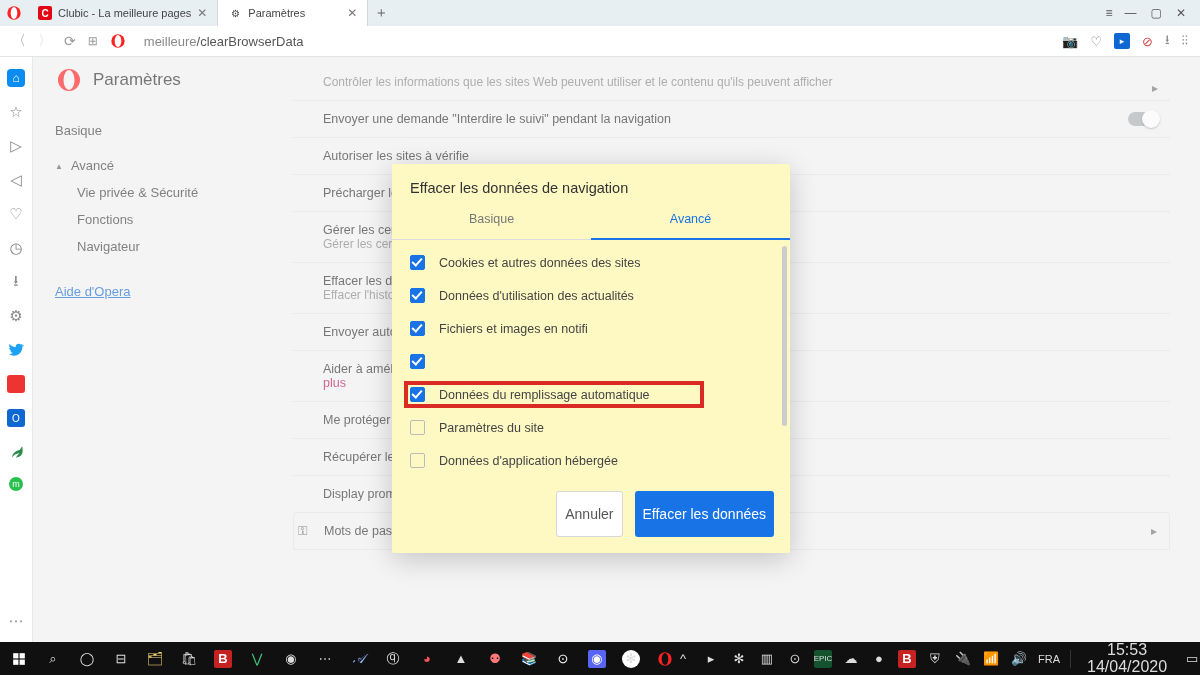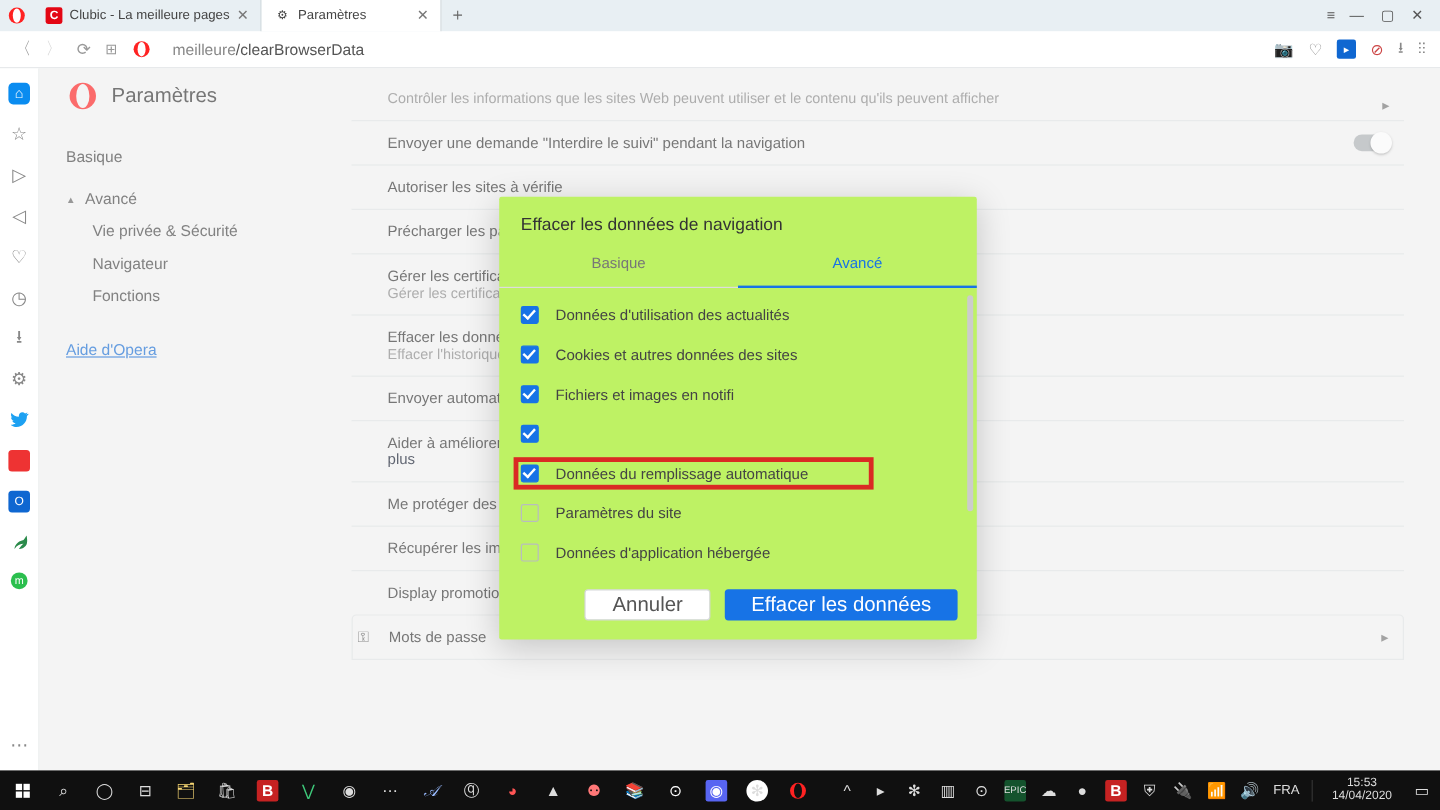--- a/index.html
+++ b/index.html
@@ -65,47 +65,47 @@
   .row .sub { color: #888; font-size: 12px; margin-top: 2px; }
   .row .chev { position: absolute; right: 12px; top: 50%; transform: translateY(-50%); color: #777; font-size: 12px; }
   .row .toggle { position: absolute; right: 12px; top: 50%; transform: translateY(-50%); width: 30px; height: 14px; background: #aeb3b6; border-radius: 8px; }
   .row .toggle::after { content:""; position:absolute; right:-2px; top:-2px; width:18px; height:18px; background:#fff; border-radius:50%; box-shadow:0 1px 2px rgba(0,0,0,.3); }
   .sect-title { font-size: 15px; color: #333; padding: 26px 0 10px 30px; font-weight: 600; }
   .row.key { }
   .row.key .kico { position:absolute; left: 4px; }
 
   
   .overlay { position: absolute; inset: 0; z-index: 20; }
-  .dialog { position: absolute; left: 416px; top: 164px; width: 398px; background: #bef264; box-shadow: 0 6px 28px rgba(0,0,0,.2); border-radius: 2px; }
+  .dialog { position: absolute; left: 392px; top: 164px; width: 398px; background: #fef9c3; box-shadow: 0 6px 28px rgba(0,0,0,.2); border-radius: 2px; }
   .dialog-title { padding: 16px 18px 10px; font-size: 14.5px; color: #333; }
   .dlg-tabs { display: flex; height: 34px; }
   .dlg-tab { flex: 1; text-align: center; font-size: 12.5px; color: #777; padding-top: 6px; cursor: pointer; border-bottom: 1px solid #ddd; }
   .dlg-tab.active { color: #1773e6; border-bottom: 2px solid #1773e6; font-weight: 500; }
   .dlg-body { padding: 6px 0 2px; position: relative; }
   .dlg-scroll { position:absolute; right:3px; top:6px; bottom:60px; width:5px; background:#ccc; border-radius:3px; height: 180px;}
   .opt { display: flex; align-items: center; gap: 14px; padding: 9px 18px; font-size: 12.5px; color: #444; }
   .chk { width: 15px; height: 15px; border: 1.4px solid #1773e6; border-radius: 2px; position: relative; display:inline-block; }
   .chk.on { background: #1773e6; }
   .chk.on::after { content:""; position:absolute; left:3px; top:0px; width:4px; height:8px; border:2px solid #fff; border-top:none; border-left:none; transform: rotate(42deg); }
   .chk.off { border-color: #b8bcbf; }
   .opt.highlight { position: relative; }
   .opt.highlight::before { content:""; position:absolute; left:12px; right: calc(100% - 312px); top:3px; bottom:3px; border: 4px solid #da2a24; }
   .opt .lbl { position:relative; z-index:1; }
   .opt .chk { position:relative; z-index:1; }
   .dlg-foot { display: flex; justify-content: flex-end; gap: 12px; padding: 12px 16px 16px; }
-  .btn { height: 26px; padding: 0 22px; font-size: 17px; border-radius: 3px; cursor: pointer; display: inline-flex; align-items: center; }
+  .btn { height: 46px; padding: 0 8px; font-size: 14px; border-radius: 3px; cursor: pointer; display: inline-flex; align-items: center; }
   .btn.sec { background: #fff; border: 1px solid #d5d8d9; color: #555; }
   .btn.pri { background: #1773e6; color: #fff; border: none; }
 
   
   .taskbar { position: absolute; left: 0; right: 0; bottom: 0; height: 33px; background: #101010; display: flex; align-items: center; color: #ddd; font-size: 11px; }
   .taskbar .tb-left { display: flex; align-items: center; gap: 16px; padding-left: 10px; }
   .taskbar .tb-ico { width: 18px; height: 18px; display:inline-flex; align-items:center; justify-content:center; font-size:13px; }
   .taskbar .tb-right { margin-left: auto; display: flex; align-items: center; gap: 10px; padding-right: 6px; }
-  .taskbar .clock { text-align: center; line-height: 1.05; font-size: 10px; padding: 0 6px; }
+  .taskbar .clock { text-align: center; line-height: 1.05; font-size: 16px; padding: 0 6px; }
   .taskbar .sep { width: 1px; height: 18px; background:#333; }
 
   .box-tray { width:16px; height:16px; display:inline-flex; align-items:center; justify-content:center; border-radius:2px; font-size:10px;}
   .bg-red { background:#c62222; color:#fff; font-weight:bold;}
   .bg-discord { background:#5865f2; color:#fff;}
   .bg-steam { color:#fff; }
   .bg-slack { background:#fff; border-radius:50%;}
   svg { display:block; }
 </style>
 </head>
@@ -197,22 +197,22 @@
     </span>
     <span class="title">Paramètres</span>
   </div>
 
   <div class="side-nav">
     <div class="item bold">Basique</div>
     <div style="height:8px"></div>
     <div class="item expand">Avancé</div>
     <div class="sub">
       <div class="item">Vie privée &amp; Sécurité</div>
+      <div class="item">Fonctions</div>
       <div class="item">Navigateur</div>
-      <div class="item">Fonctions</div>
     </div>
     <div class="spacer2"></div>
     <div class="item link">Aide d'Opera</div>
   </div>
 
   <div class="settings-list">
     <div class="row first">
       <span class="sub">Contrôler les informations que les sites Web peuvent utiliser et le contenu qu'ils peuvent afficher</span>
       <span class="chev">▸</span>
     </div>
@@ -231,21 +231,21 @@
       <span class="sub">Gérer les certifications et p</span>
     </div>
     <div class="row">
       <span class="cap" style="font-weight:500;color:#333">Effacer les données de na</span>
       <span class="sub">Effacer l'historique, les coo</span>
     </div>
     <div class="row">
       <span class="cap">Envoyer automatiquement</span>
     </div>
     <div class="row">
-      <span class="cap"><span>Aider à améliorer Opera e</span><br><span style="color:#0f172a;">plus</span></span>
+      <span class="cap"><span>Aider à améliorer Opera e</span><br><span style="color:#be185d;">plus</span></span>
     </div>
     <div class="row">
       <span class="cap">Me protéger des sites mal</span>
     </div>
     <div class="row">
       <span class="cap">Récupérer les images des</span>
     </div>
     <div class="row">
       <span class="cap">Display promotional notifi</span>
     </div>
@@ -261,25 +261,25 @@
   <div class="dialog">
     <div class="dialog-title">Effacer les données de navigation</div>
     <div class="dlg-tabs">
       <div class="dlg-tab">Basique</div>
       <div class="dlg-tab active">Avancé</div>
     </div>
     <div class="dlg-body">
       <div class="dlg-scroll"></div>
       <div class="opt">
         <span class="chk on"></span>
+        <span class="lbl">Cookies et autres données des sites</span>
+      </div>
+      <div class="opt">
+        <span class="chk on"></span>
         <span class="lbl">Données d'utilisation des actualités</span>
-      </div>
-      <div class="opt">
-        <span class="chk on"></span>
-        <span class="lbl">Cookies et autres données des sites</span>
       </div>
       <div class="opt">
         <span class="chk on"></span>
         <span class="lbl">Fichiers et images en notifi</span>
       </div>
       <div class="opt">
         <span class="chk on"></span>
       </div>
       <div class="opt highlight">
         <span class="chk on"></span>

